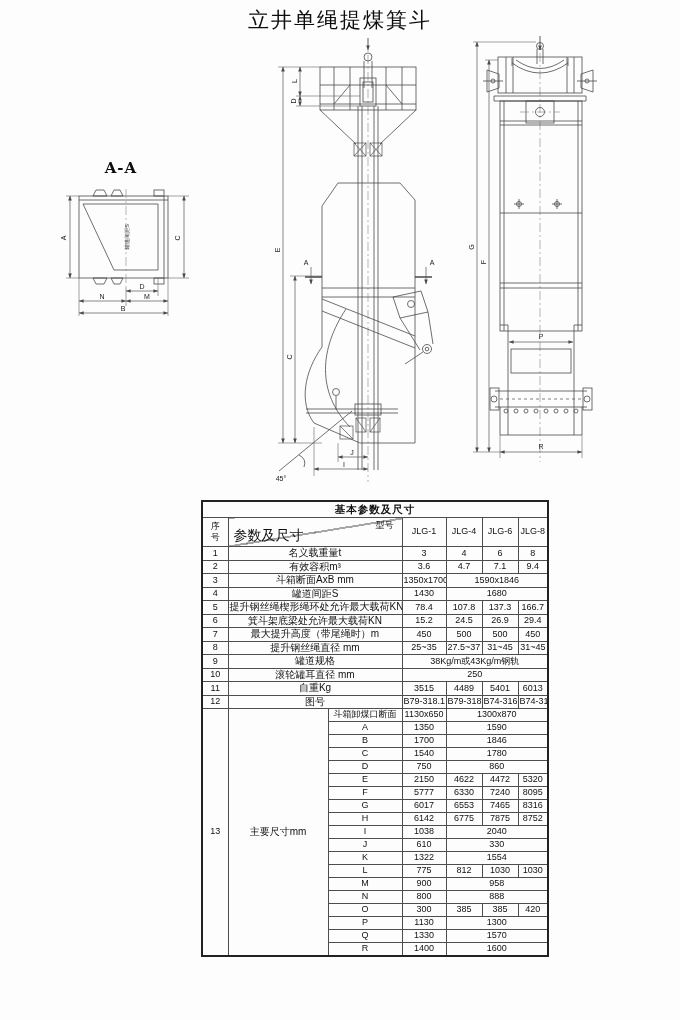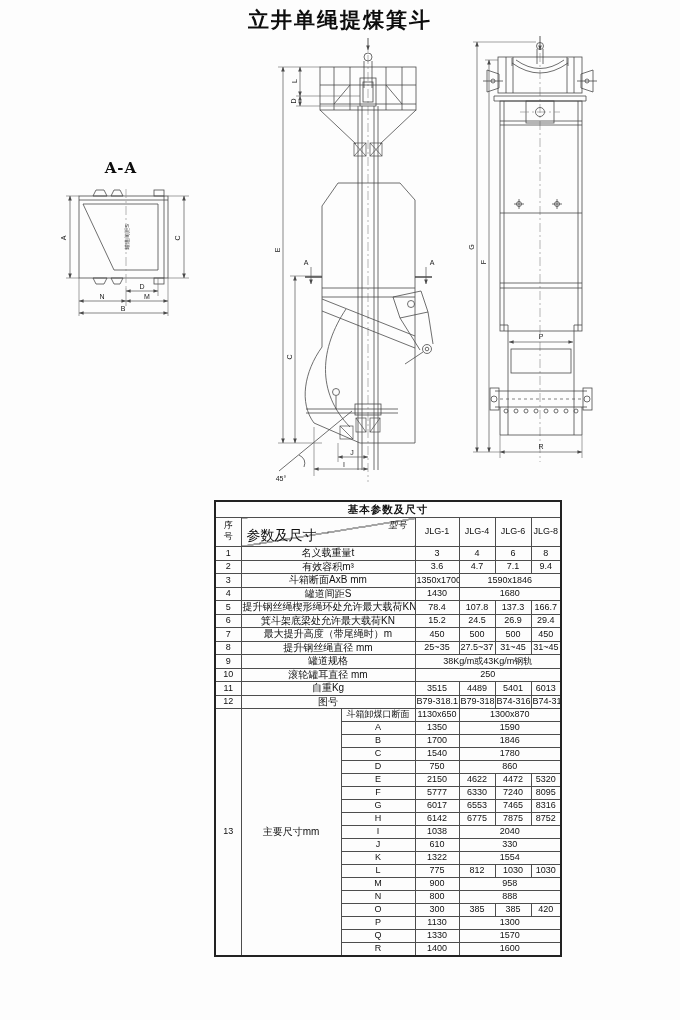--- a/index.html
+++ b/index.html
@@ -2,48 +2,48 @@
 <html><head>
 <meta charset="utf-8">
 <style>
   html,body{margin:0;padding:0;}
   body{
     width:680px;height:1020px;position:relative;background:#fdfdfd;
     font-family:"Liberation Sans",sans-serif;color:#111;overflow:hidden;
   }
   .page-title{
     position:absolute;top:6px;left:0;width:680px;text-align:center;
-    font-size:21px;font-weight:bold;letter-spacing:2px;color:#0d0d0d;
+    font-size:21px;font-weight:normal;letter-spacing:2px;color:#0d0d0d;
   }
   svg{position:absolute;top:0;left:0;}
   .thin{stroke:#4a4a4a;stroke-width:0.8;fill:none;}
   .thick{stroke:#3a3a3a;stroke-width:1.4;fill:none;}
   .dim{stroke:#555;stroke-width:0.7;fill:none;}
   .ext{stroke:#666;stroke-width:0.6;fill:none;}
   .cl{stroke:#888;stroke-width:0.6;fill:none;stroke-dasharray:9 3 2 3;}
   .hatch{stroke:#4a4a4a;stroke-width:0.7;fill:none;}
   .lbl{font-family:"Liberation Sans",sans-serif;font-size:7px;fill:#1a1a1a;text-anchor:middle;}
   .lbl-s{font-family:"Liberation Sans",sans-serif;font-size:5.5px;fill:#333;text-anchor:middle;}
   .aa-title{font-family:"DejaVu Serif",serif;font-size:15px;font-weight:bold;fill:#0d0d0d;text-anchor:middle;letter-spacing:1px;}
 
-  .table-wrap{position:absolute;left:198px;top:500px;padding-left:16px;}
+  .table-wrap{position:absolute;left:185px;top:500px;padding-left:16px;}
   table{border-collapse:collapse;table-layout:fixed;width:346px;border:2px solid #222;}
   td{
     border:1px solid #4d4d4d;font-size:9px;text-align:center;vertical-align:middle;
     padding:0 1px;height:12px;line-height:1.25;color:#101010;overflow:hidden;white-space:nowrap;
   }
   .t-title{font-weight:bold;font-size:10.5px;letter-spacing:1px;height:15px;}
   .c-label{font-size:10px;}
   .c-no{font-size:9px;}
-  .c-head-seq{white-space:normal;word-break:break-all;padding:0 7px;height:28px;font-family:Liberation Mono, monospace;}
+  .c-head-seq{white-space:normal;word-break:break-all;padding:0 7px;height:28px;}
   .diag{
     position:relative;height:28px;
     background:linear-gradient(to bottom right,transparent calc(50% - 0.5px),#4d4d4d calc(50% - 0.5px),#4d4d4d calc(50% + 0.5px),transparent calc(50% + 0.5px));
   }
-  .diag .dtop{position:absolute;top:2px;right:8px;font-size:9px;font-style:italic;}
+  .diag .dtop{position:absolute;top:2px;right:8px;font-size:9px;}
   .diag .dbot{position:absolute;bottom:2px;left:5px;font-size:14px;}
 </style>
 </head>
 <body>
 
 <div class="page-title">立井单绳提煤箕斗</div>
 
 <svg width="680" height="497" viewBox="0 0 680 497">
   <defs>
     <marker id="arr" viewBox="0 0 8 8" refX="7.5" refY="4" markerWidth="7" markerHeight="7" orient="auto-start-reverse">

